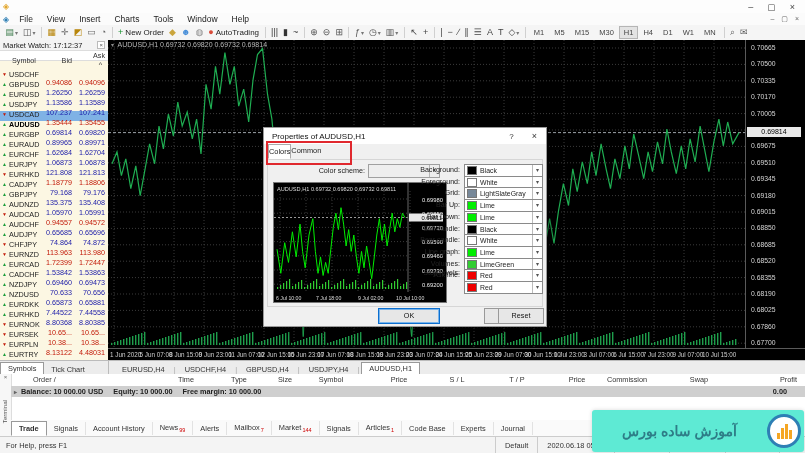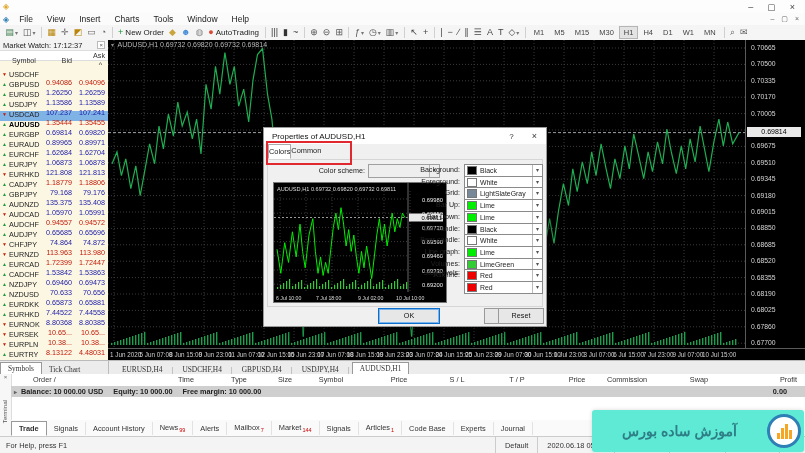--- a/index.html
+++ b/index.html
@@ -36,21 +36,21 @@
   .mw-row{display:grid;grid-template-columns:9px 33px 33px 33px;height:10.03px;align-items:center;font-size:7.2px;}
   .mw-row .ico{font-size:5px;text-align:center;}
   .mw-row .sym{color:#222;}
   .mw-row .v{text-align:right;padding-right:3px;margin-top:17px;}
   .mw-row .up{color:#1a1aa8;} .mw-row .down{color:#c21807;}
   .mw-row.sel{background:#7fb2e5;}
   .mw-row.sel .sym{color:#000;font-weight:bold;}
   
   #tabsband{left:0;top:360px;width:805px;height:14px;background:#ececec;border-top:1px solid #bbb;border-bottom:1px solid #bbb;
     display:flex;align-items:flex-end;font-size:7.4px;}
-  .mini-tab{padding:1px 7px;color:#333;font-family:Liberation Serif, serif;}
+  .mini-tab{padding:1px 7px;color:#333;}
   .mini-tab.active{background:#fff;border:1px solid #999;border-bottom:1px solid #fff;}
   #mwtabs{width:108px;display:flex;align-items:flex-end;border-right:1px solid #bbb;height:100%;}
   #charttabs{display:flex;align-items:flex-end;height:100%;padding-left:6px;}
   .ct-sep{color:#aaa;padding:1px 2px;}
   
   #chart{left:108px;top:40px;width:697px;height:320px;background:#000;}
   #chart-label{left:3px;top:1px;color:#b9b9b9;font-size:7px;z-index:5;}
   #chart-label .caret{color:#888;font-size:6px;margin-right:2px;}
   #plot{left:0;top:0;width:637px;height:308px;}
   #vaxis{left:637px;top:0;width:60px;height:308px;border-left:1px solid #5a5a5a;}

